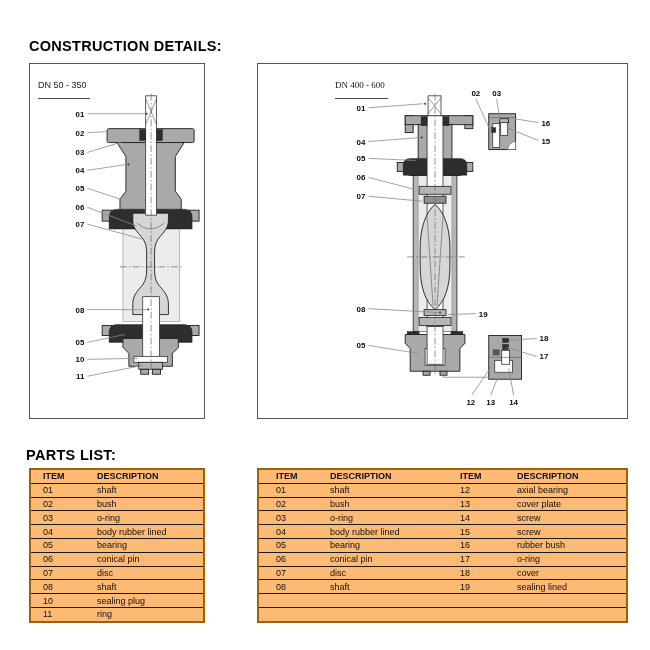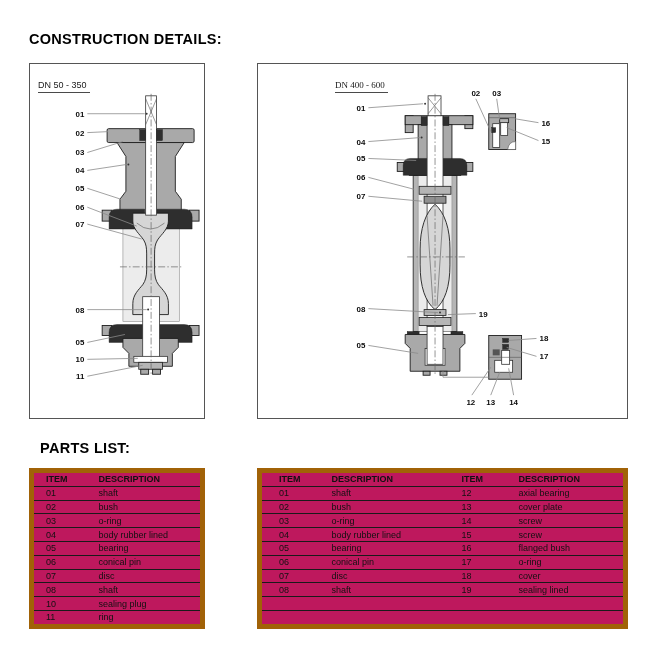--- a/index.html
+++ b/index.html
@@ -1,30 +1,30 @@
 <!DOCTYPE html>
 <html><head>
 <meta charset="utf-8">
 <style>
   html,body{margin:0;padding:0;}
   body{width:650px;height:650px;background:#ffffff;position:relative;
        font-family:"Liberation Sans",sans-serif;color:#111;overflow:hidden;}
-  .heading{position:absolute;font-size:14.5px;font-weight:bold;letter-spacing:.3px;color:#000;white-space:nowrap;}
+  .heading{position:absolute;font-size:14.5px;font-weight:bold;letter-spacing:.3px;color:#000;white-space:nowrap;margin-top:7px;}
   #title-construction{left:29px;top:31px;}
-  #title-parts{left:40px;top:440px;}
+  #title-parts{left:26px;top:440px;}
   .panel{position:absolute;border:1px solid #555;box-sizing:border-box;background:#fff;}
   #panel-left{left:29px;top:63px;width:176px;height:356px;}
   #panel-right{left:257px;top:63px;width:371px;height:356px;}
   .panel svg{display:block;width:100%;height:100%;}
   .dn{position:absolute;font-size:9px;color:#1a1a1a;border-bottom:1px solid #4a4a4a;
-      padding:0 3px 2px 0;white-space:nowrap;background:#fff;}
+      padding:0 3px 8px 0;white-space:nowrap;background:#fff;}
   #dn-left{left:8px;top:16px;}
   #dn-right{left:77px;top:16px;font-family:Liberation Serif, serif;}
   table.parts{position:absolute;border-collapse:collapse;table-layout:fixed;
-      font-size:9px;color:#111;background:#be185d;border:5px solid #a16207;}
+      font-size:9px;color:#111;background:#fdba74;border:2px solid #a16207;}
   #table-left{left:29px;top:468px;width:176px;}
   #table-right{left:257px;top:468px;width:371px;}
   .parts th,.parts td{border-top:1px solid #1a1a1a;height:12.8px;padding:0 2px 0 12px;
       text-align:left;vertical-align:middle;font-weight:normal;overflow:hidden;white-space:nowrap;}
   .parts th{font-weight:bold;}
   #table-right th,#table-right td{padding-left:17px;}
   
   .metal{fill:#a9a9a9;stroke:#1c1c1c;stroke-width:.9;}
   .metal2{fill:#b5b5b5;stroke:#1c1c1c;stroke-width:.8;}
   .metal3{fill:#909090;stroke:#1c1c1c;stroke-width:.8;}
@@ -307,21 +307,21 @@
   <tr>
         <td>04</td>
         <td>body rubber lined</td>
         <td>15</td>
         <td>screw</td>
       </tr>
   <tr>
         <td>05</td>
         <td>bearing</td>
         <td>16</td>
-        <td>flanged bush</td>
+        <td>rubber bush</td>
       </tr>
   <tr>
         <td>06</td>
         <td>conical pin</td>
         <td>17</td>
         <td>o-ring</td>
       </tr>
   <tr>
         <td>07</td>
         <td>disc</td>

